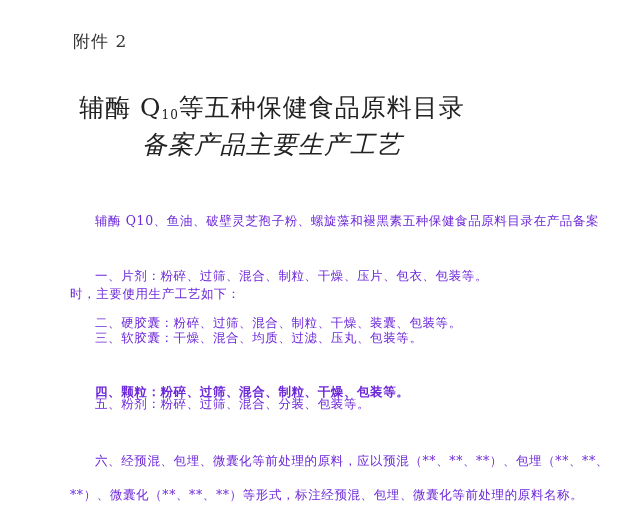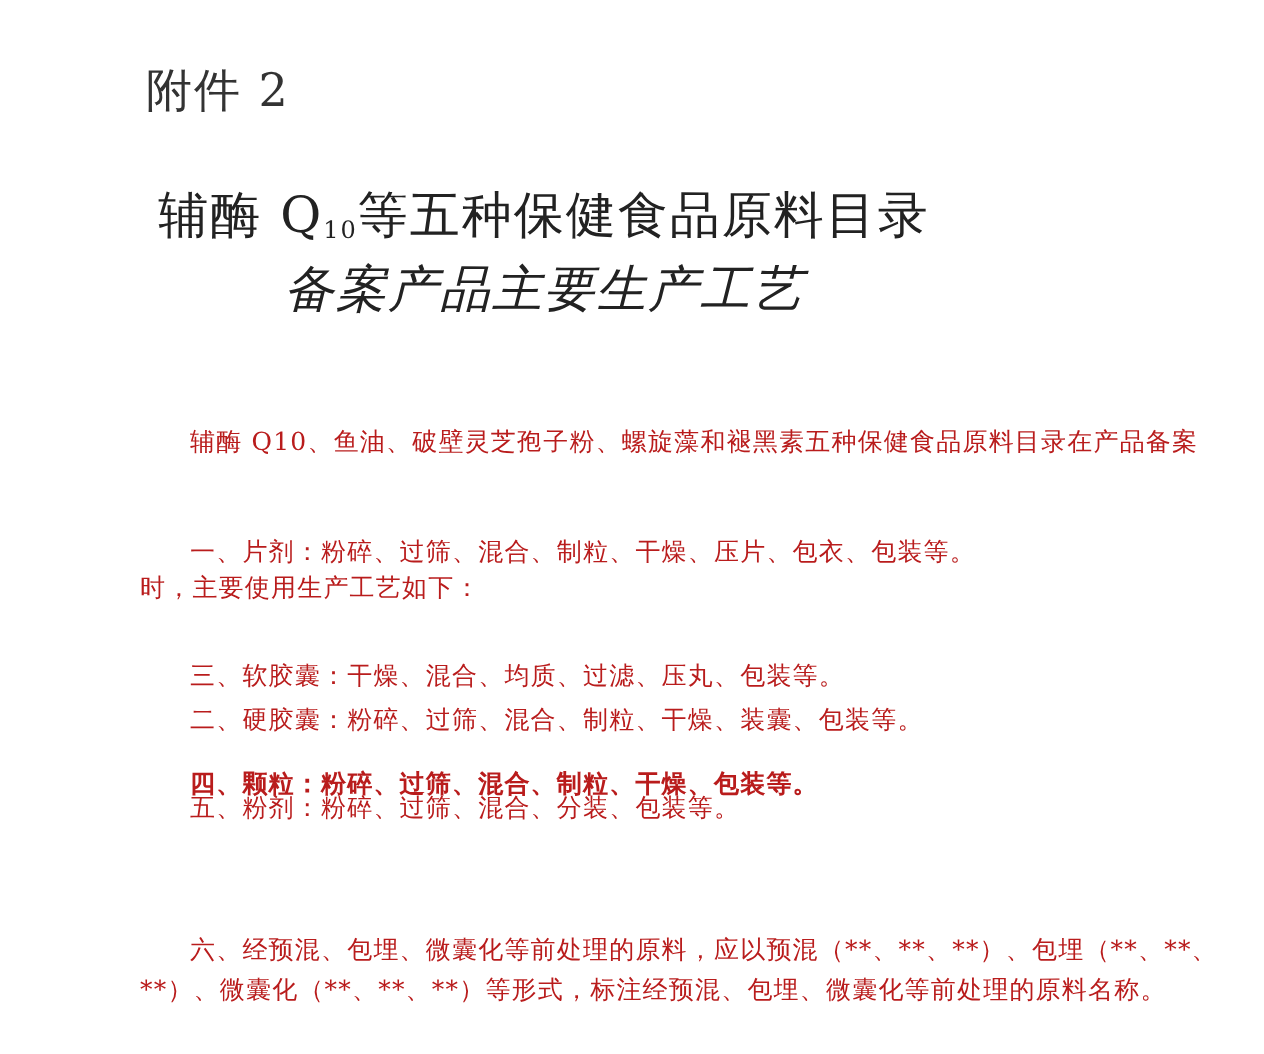--- a/index.html
+++ b/index.html
@@ -4,47 +4,47 @@
 <style>
   html, body { margin: 0; padding: 0; }
   body {
     width: 632px; height: 527px; background: #ffffff; overflow: hidden;
     position: relative;
     font-family: "DejaVu Serif", "Liberation Serif", serif;
     color: #222222;
   }
   .attach {
     position: absolute; left: 73px; top: 30px;
-    font-size: 23px; color: #333333; letter-spacing: 1px;
+    font-size: 17px; color: #333333; letter-spacing: 1px;
   }
   .title {
     position: absolute; left: 0; width: 544px; text-align: center;
     font-size: 25px; color: #222222; letter-spacing: 1px; white-space: nowrap;
   }
   .t1 { top: 91px; }
   .t2 { top: 128px; font-style: italic; }
   .title sub { font-size: 12px; vertical-align: -3px; }
   .para {
-    position: absolute; font-size: 12.5px; color: #b91c1c; white-space: nowrap;
+    position: absolute; font-size: 12.5px; color: #6d28d9; white-space: nowrap;
     letter-spacing: 0.6px;
   }
 </style>
 </head>
 <body>
 
 <div>
   <div class="attach">附件 2</div>
 
   <div class="title t1"><span>辅酶 Q</span><sub>10</sub><span>等五种保健食品原料目录</span></div>
   <div class="title t2">备案产品主要生产工艺</div>
 
   <div class="para" style="left:95px; top:213px;">辅酶 Q10、鱼油、破壁灵芝孢子粉、螺旋藻和褪黑素五种保健食品原料目录在产品备案</div>
   <div class="para" style="left:70px; top:246px;margin-top:40px;">时，主要使用生产工艺如下：</div>
 
   <div class="para" style="left:95px; top:268px;">一、片剂：粉碎、过筛、混合、制粒、干燥、压片、包衣、包装等。</div>
-  <div class="para" style="left:95px; top:315px;margin-top:37px;">二、硬胶囊：粉碎、过筛、混合、制粒、干燥、装囊、包装等。</div>
+  <div class="para" style="left:95px; top:315px;">二、硬胶囊：粉碎、过筛、混合、制粒、干燥、装囊、包装等。</div>
   <div class="para" style="left:95px; top:330px;">三、软胶囊：干燥、混合、均质、过滤、压丸、包装等。</div>
   <div class="para" style="left:95px; top:384px;font-weight:bold;">四、颗粒：粉碎、过筛、混合、制粒、干燥、包装等。</div>
   <div class="para" style="left:95px; top:396px;">五、粉剂：粉碎、过筛、混合、分装、包装等。</div>
 
-  <div class="para" style="left:95px; top:467px;">六、经预混、包埋、微囊化等前处理的原料，应以预混（**、**、**）、包埋（**、**、</div>
+  <div class="para" style="left:95px; top:453px;">六、经预混、包埋、微囊化等前处理的原料，应以预混（**、**、**）、包埋（**、**、</div>
   <div class="para" style="left:70px; top:487px;">**）、微囊化（**、**、**）等形式，标注经预混、包埋、微囊化等前处理的原料名称。</div>
 </div>
 
 </body></html>

